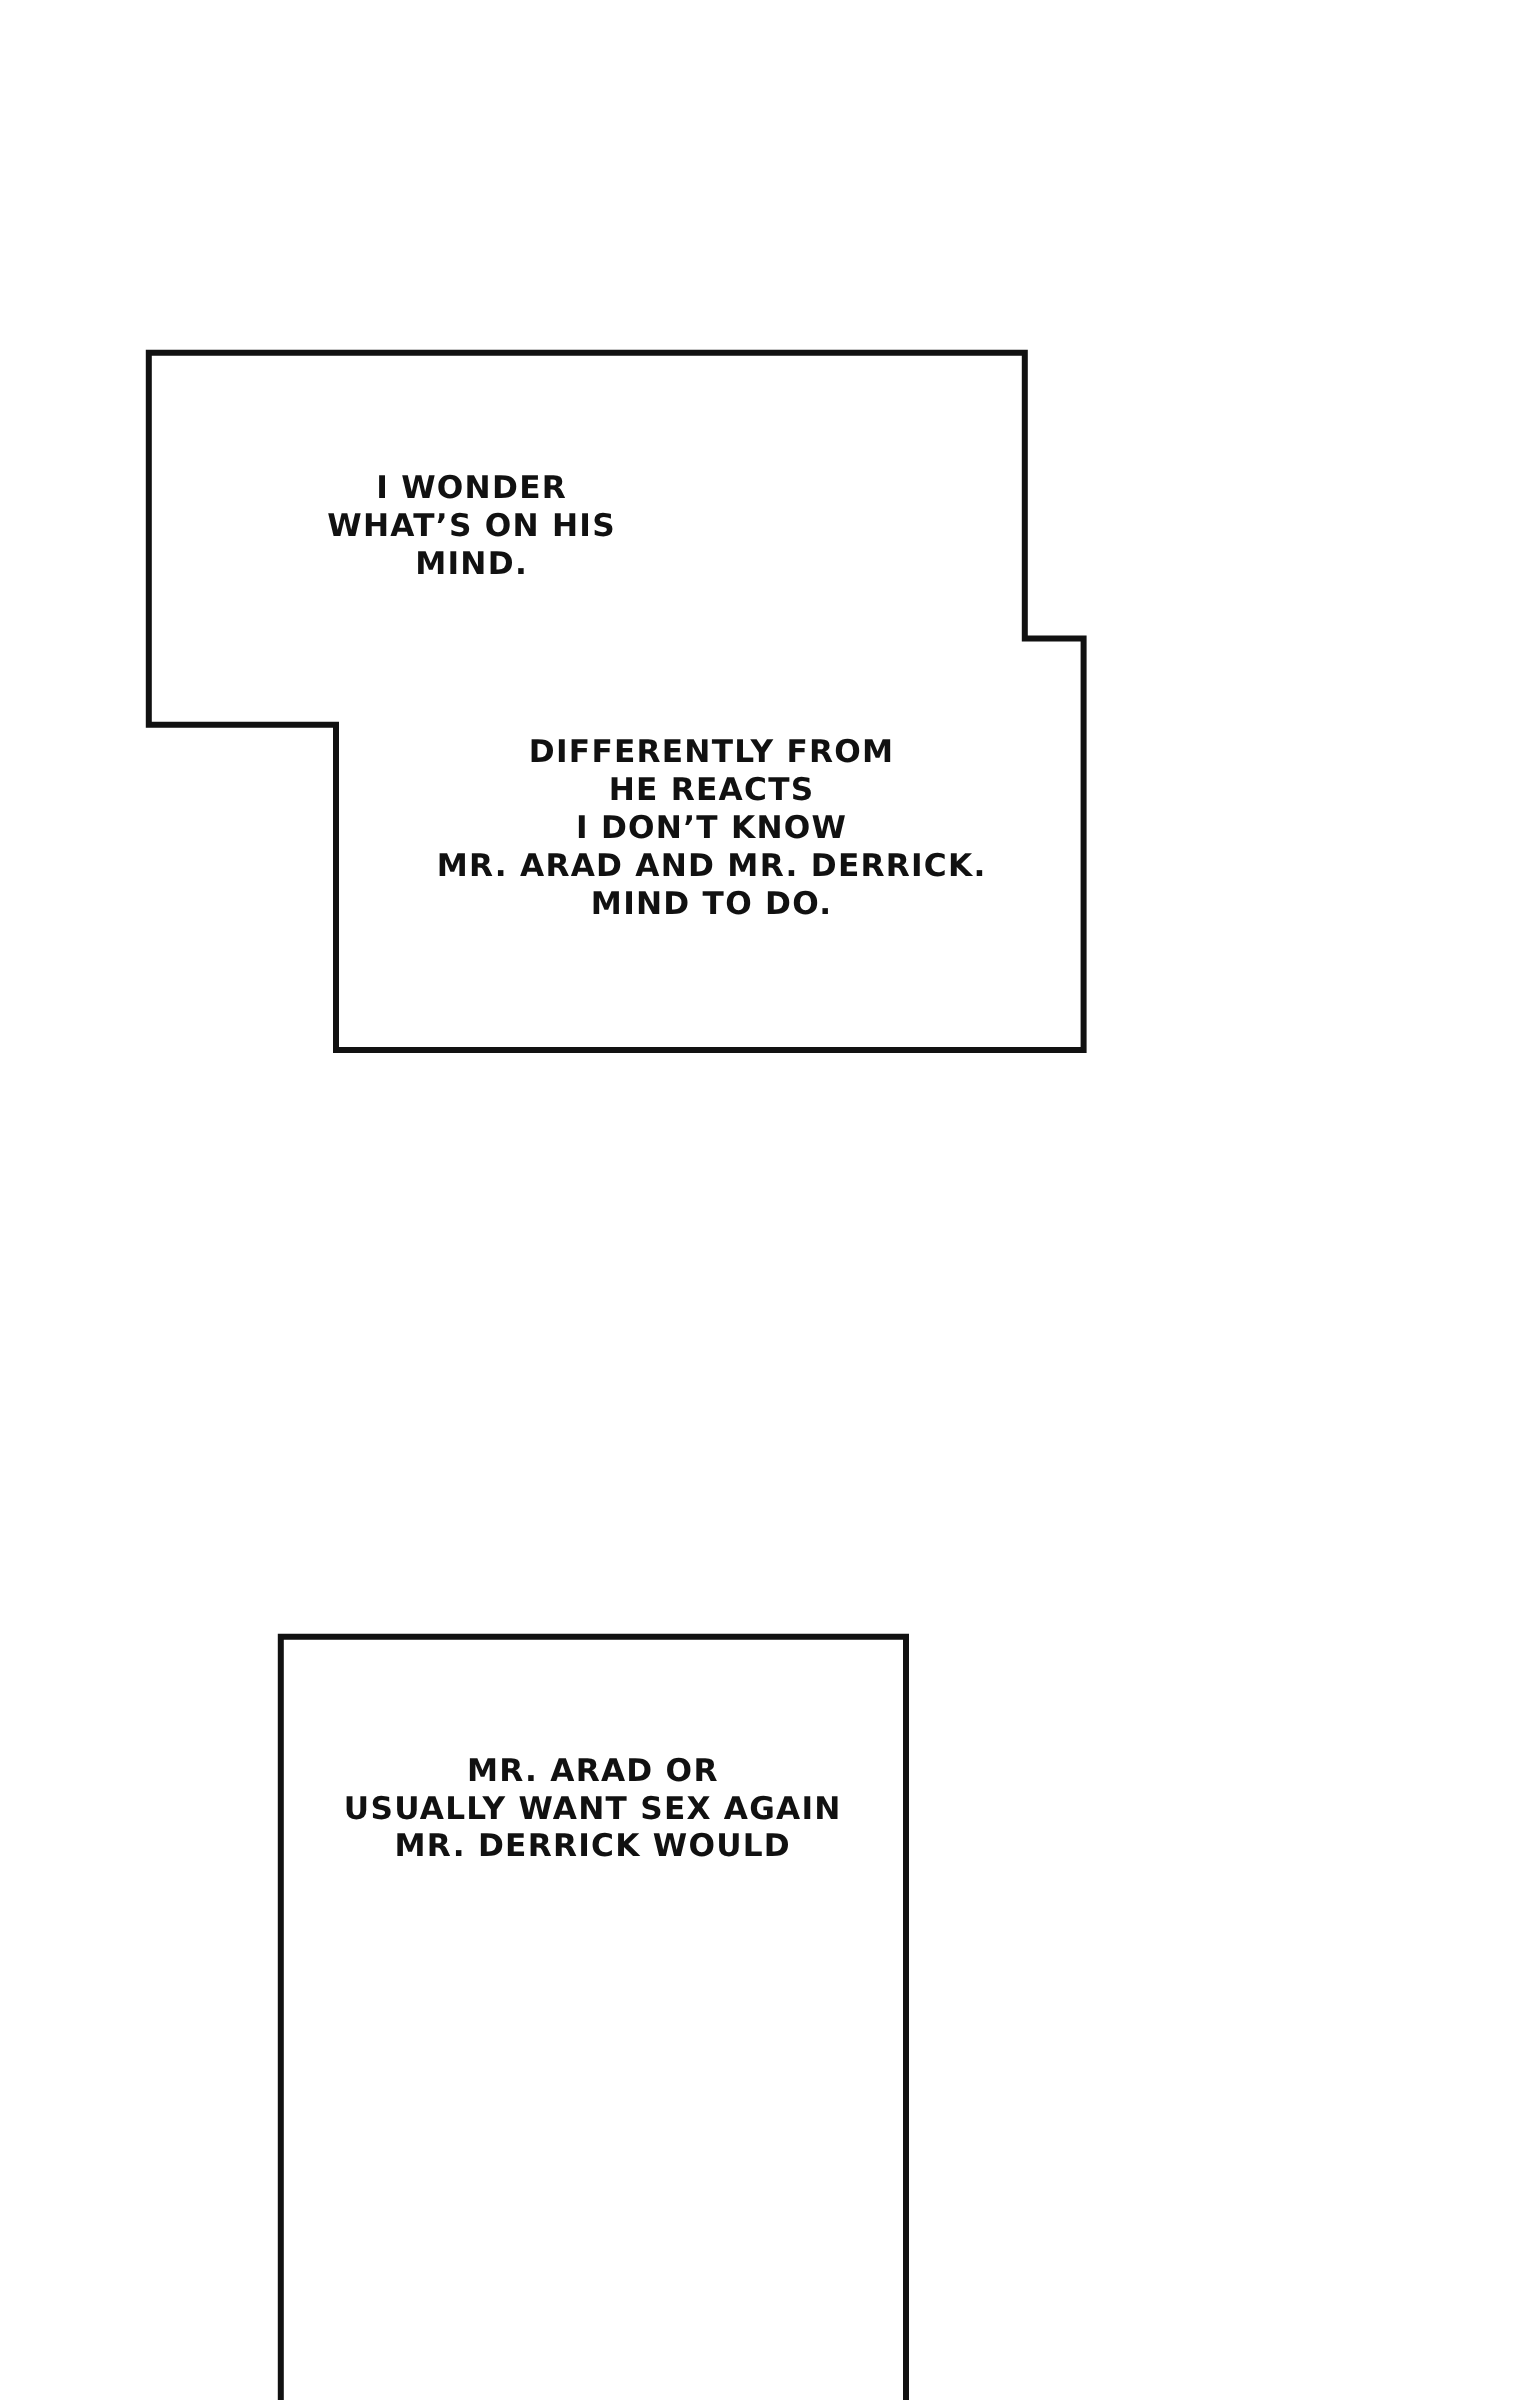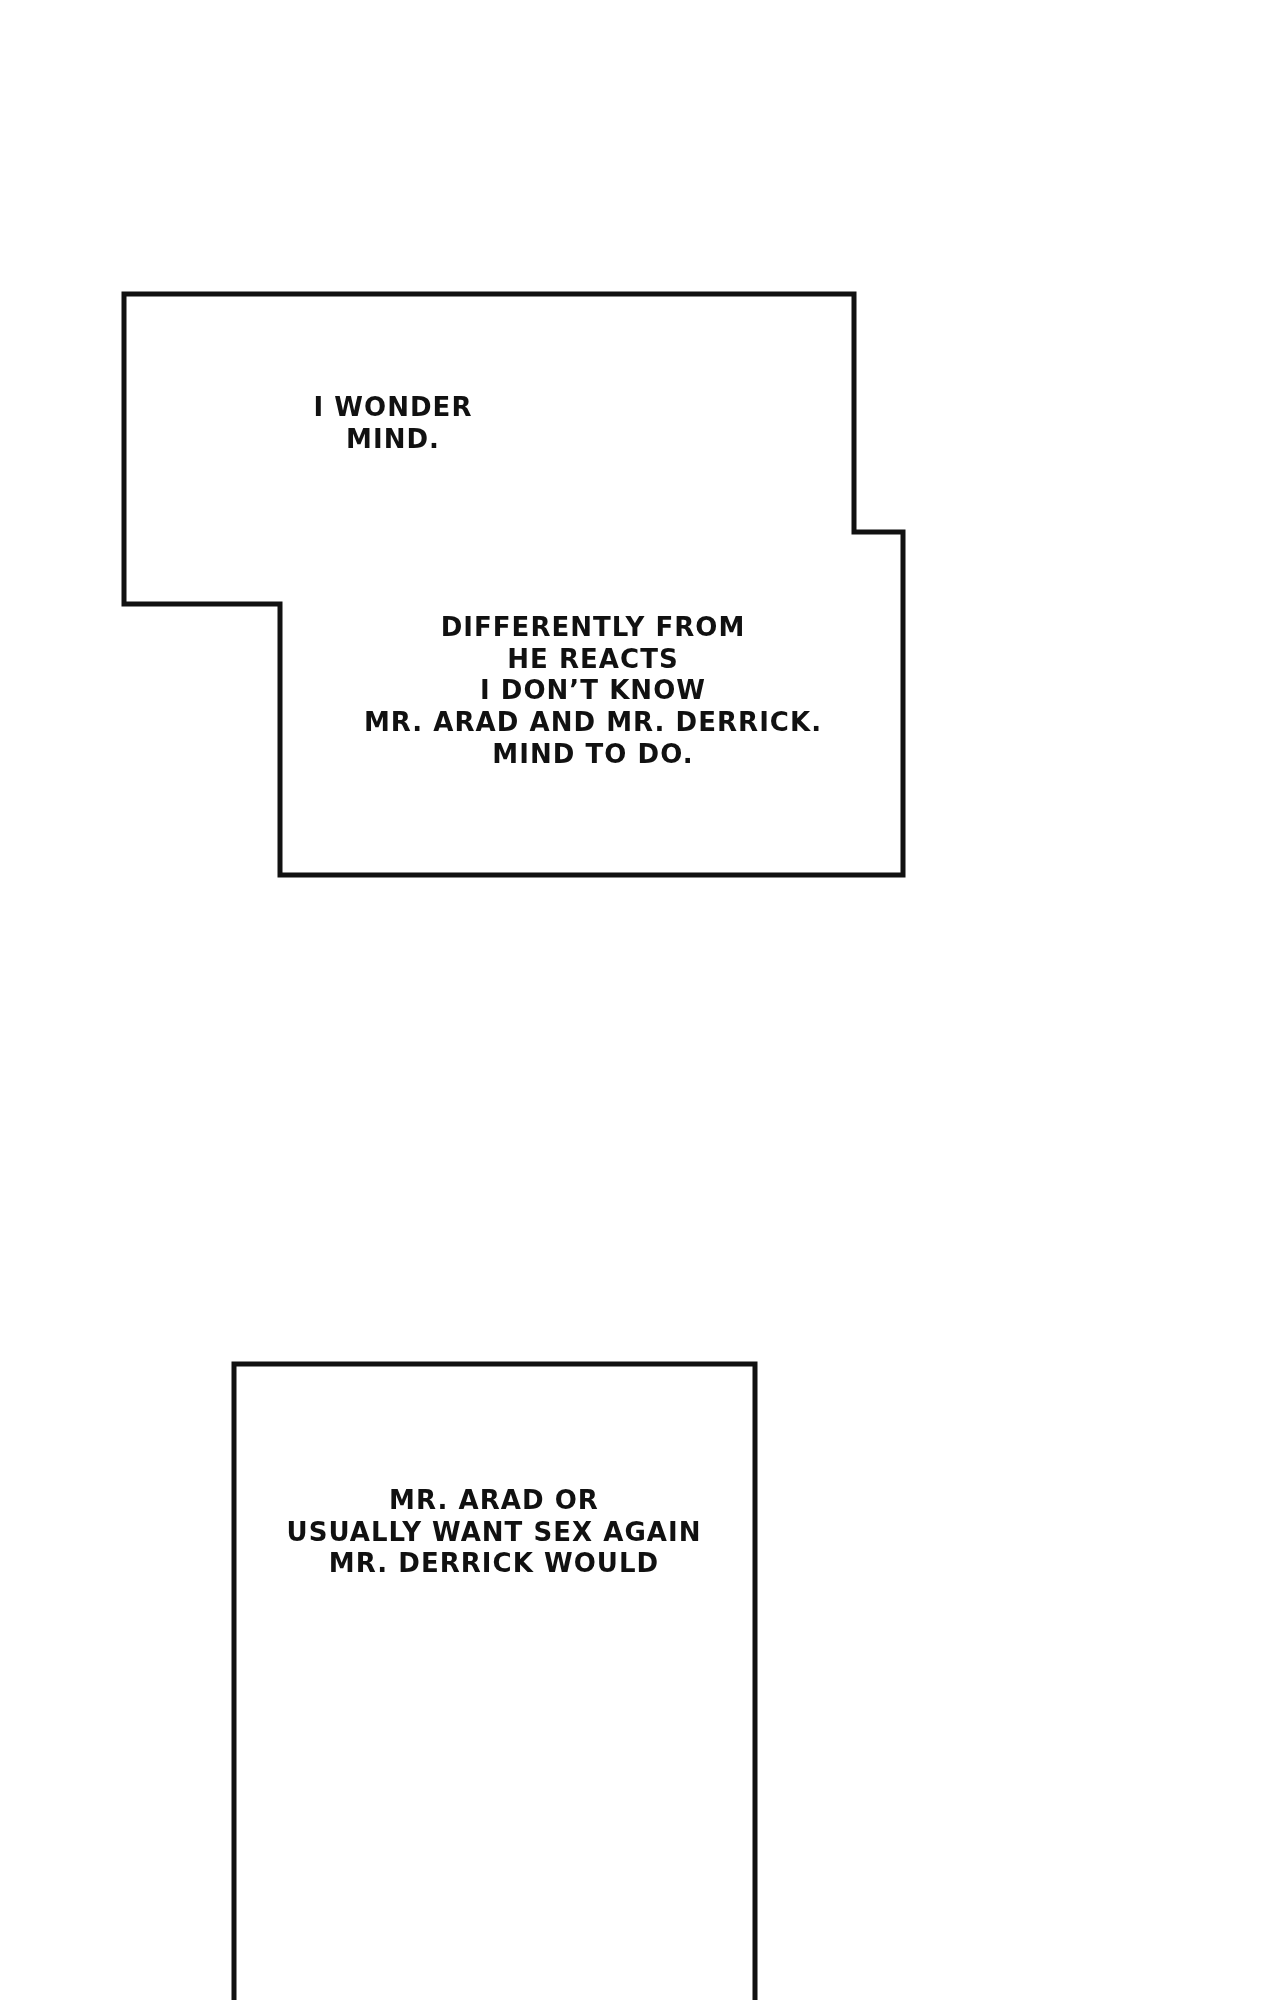--- a/index.html
+++ b/index.html
@@ -52,37 +52,37 @@
     left: 333px;
     top: 612px;
     width: 520px;
     font-size: 26px;
   }
   #text-usually {
     left: 238px;
     top: 1461px;
     width: 512px;
     font-size: 26px;
-    margin-top: 24px;
   }
 </style>
 </head>
 <body>
 
 <div id="page">
 
   <svg class="panel-layer" viewBox="0 0 1280 2000" width="1280" height="2000">
 
     <polygon points="124,294 854,294 854,532 903,532 903,875 280,875 280,604 124,604" fill="#ffffff" stroke="#111111" stroke-width="5" stroke-linejoin="miter"></polygon>
 
     <polygon points="234,1364 755,1364 755,2010 234,2010" fill="#ffffff" stroke="#111111" stroke-width="5" stroke-linejoin="miter"></polygon>
   </svg>
 
   <div id="text-wonder" class="balloon-text">
     <span class="line">I WONDER</span>
+    <span class="line">WHAT’S ON HIS</span>
     <span class="line">MIND.</span>
   </div>
 
   <div id="text-reacts" class="balloon-text">
     <span class="line">DIFFERENTLY FROM</span>
     <span class="line">HE REACTS</span>
     <span class="line">I DON’T KNOW</span>
     <span class="line">MR. ARAD AND MR. DERRICK.</span>
     <span class="line">MIND TO DO.</span>
   </div>

